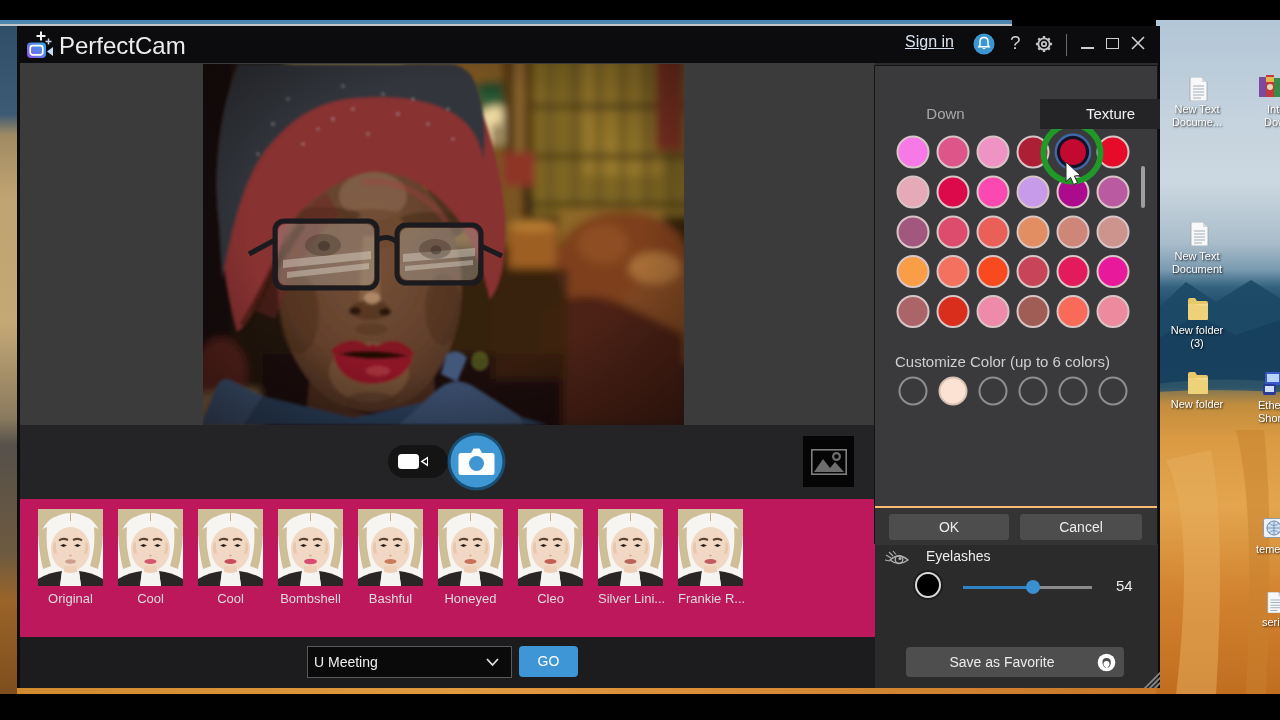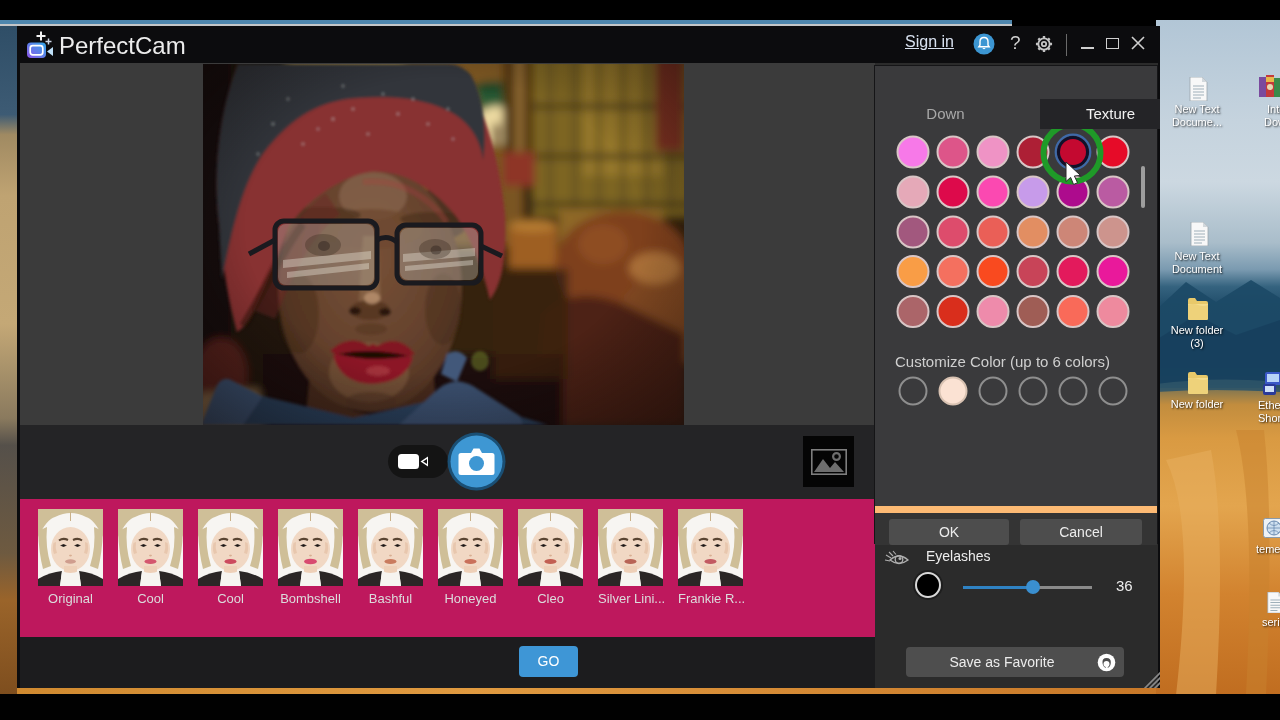--- a/index.html
+++ b/index.html
@@ -393,35 +393,40 @@
       <div class="thumb" style="left:578px;"><svg width="65" height="77">
             <use href="#pface"></use>
             <ellipse cx="32.5" cy="52.5" rx="6" ry="2.5" fill="#b86456"></ellipse>
           </svg><div class="lbl">Silver Lini...</div></div>
       <div class="thumb" style="left:658px;"><svg width="65" height="77">
             <use href="#pface"></use>
             <ellipse cx="32.5" cy="52.5" rx="6" ry="2.5" fill="#c25a62"></ellipse>
           </svg><div class="lbl">Frankie R...</div></div>
     </div>
     <div class="abs" id="bottombar">
+      <div class="abs" style="left:287px; top:9px; width:205px; height:32px; background:#0a0a0a; border:1px solid #5a5a5a; color:#f0f0f0; font-size:14px; line-height:30px; padding-left:6px;">U Meeting
+        <svg class="abs" style="right:12px; top:11px;" width="13" height="9" viewBox="0 0 13 9">
+            <path d="M1 1 L6.5 7 L12 1" fill="none" stroke="#e0e0e0" stroke-width="1.8"></path>
+          </svg>
+      </div>
       <div class="btn" style="left:499px; top:9px; width:59px; height:31px; background:#3e96d6; border-radius:4px; color:#fff; line-height:31px;">GO</div>
     </div>
     <div class="abs" id="sidebar">
       <svg class="abs" style="left:9px; top:487px;" width="30" height="18" viewBox="0 0 30 18">
         <path d="M6 10 Q15 2 24 10 Q15 17 6 10 Z" fill="none" stroke="#b0b0b0" stroke-width="1.3"></path>
         <circle cx="15" cy="9.5" r="3.8" fill="none" stroke="#b0b0b0" stroke-width="1.3"></circle>
         <circle cx="16" cy="8.5" r="1.5" fill="#b0b0b0"></circle>
         <path d="M7 8 L2 5 M9 6 L5 2 M12 4.5 L9 1 M6 11 L1 10" stroke="#b0b0b0" stroke-width="1.1"></path>
       </svg>
       <div class="abs" style="left:51px; top:485px; font-size:14px; color:#ededed;">Eyelashes</div>
       <div class="abs" style="left:40px; top:509px; width:26px; height:26px; border-radius:50%; background:#000; border:2px solid #d8d8d8; box-shadow:0 0 0 2px #1e1e1e;"></div>
       <div class="abs" style="left:88px; top:523px; width:129px; height:3px; background:#8a8a8a;"></div>
       <div class="abs" style="left:88px; top:523px; width:70px; height:3px; background:#2f82c3;"></div>
       <div class="abs" style="left:151px; top:517px; width:14px; height:14px; border-radius:50%; background:#3a8fd0;"></div>
-      <div class="abs" style="left:241px; top:514px; font-size:15px; color:#ededed;">36</div>
+      <div class="abs" style="left:241px; top:514px; font-size:15px; color:#ededed;">54</div>
       <div class="btn" style="left:31px; top:584px; width:218px; height:30px; line-height:30px; background:#4e4e4e; border-radius:4px; padding-right:26px;">Save as Favorite
         <svg class="abs" style="left:191px; top:6px;" width="19" height="19" viewBox="0 0 19 19">
           <circle cx="9.5" cy="9.5" r="8.8" fill="#fff"></circle>
           <path d="M9.5 5 Q5 5 5.5 10 Q6 14 9 15 Q7 10 9.5 8.5 Q13 10 10.5 15 Q13.5 14 13.8 10 Q14.2 5 9.5 5 Z" fill="#4e4e4e"></path>
           <circle cx="9.5" cy="11" r="3" fill="#fff"></circle>
         </svg>
       </div>
       <svg class="abs" style="left:264px; top:607px;" width="22" height="20" viewBox="0 0 22 20">
         <path d="M4 20 L22 2 M9 20 L22 7 M14 20 L22 12" stroke="#8a8a8a" stroke-width="1.6"></path>
       </svg>
@@ -474,21 +479,21 @@
         <text x="20" y="238" font-size="15" fill="#cfcfcf" font-family="Liberation Sans">Customize Color (up to 6 colors)</text>
         <g fill="none" stroke="#8e8e8e" stroke-width="2">
           <circle cx="38" cy="262" r="13.5"></circle>
           <circle cx="78" cy="262" r="13.5" fill="#fbe2d3" stroke="#d8c2b2"></circle>
           <circle cx="118" cy="262" r="13.5"></circle>
           <circle cx="158" cy="262" r="13.5"></circle>
           <circle cx="198" cy="262" r="13.5"></circle>
           <circle cx="238" cy="262" r="13.5"></circle>
         </g>
       </svg>
-      <div class="abs" style="left:0; top:440px; width:282px; height:39px; background:#343434; border-top:7px solid #fdba74;">
+      <div class="abs" style="left:0; top:440px; width:282px; height:39px; background:#343434; border-top:2px solid #fdba74;">
         <div class="btn" style="left:14px; top:6px; width:120px; height:26px; line-height:26px;">OK</div>
         <div class="btn" style="left:145px; top:6px; width:122px; height:26px; line-height:26px;">Cancel</div>
       </div>
     </div>
   </div>
   <div class="abs" id="orange-strip"></div>
   <div class="abs" id="black-bottom"></div>
 </div>
 
 </body></html>

